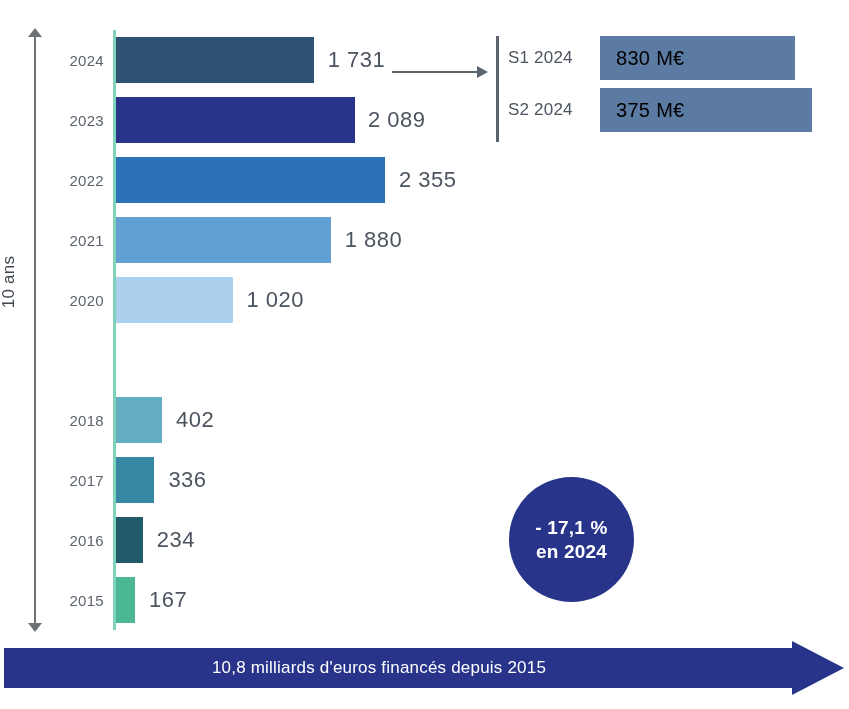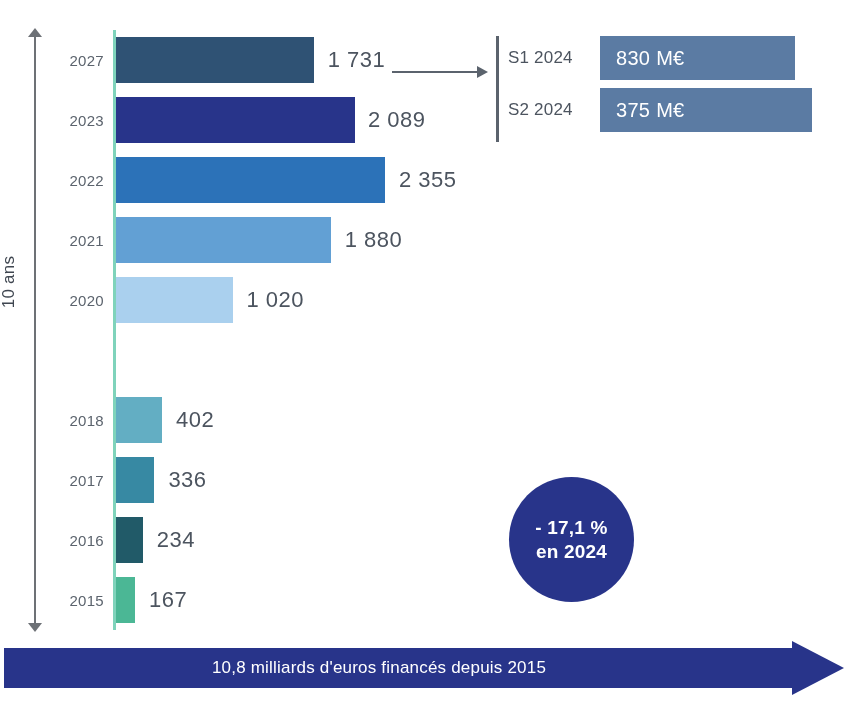--- a/index.html
+++ b/index.html
@@ -177,21 +177,21 @@
   }
   .sem-bar {
     position: absolute;
     left: 104px;
     top: 0;
     height: 44px;
     display: flex;
     align-items: center;
   }
   .sem-bar-text {
-    color: #ffffff;
+    color: #000000;
     font-size: 20px;
     padding-left: 16px;
     white-space: nowrap;
     letter-spacing: .3px;
   }
 
   
   .badge-circle {
     position: absolute;
     left: 509px;
@@ -262,21 +262,21 @@
     <div class="span-arrow-up"></div>
     <div class="span-line"></div>
     <div class="span-arrow-down"></div>
   </div>
   <div class="span-label">10 ans</div>
 
   <div class="baseline" style="background: rgb(127, 211, 187);"></div>
 
   <div class="bars" id="bars-container">
       <div class="bar-row" style="top: 0px;">
-        <div class="bar-year">2027</div>
+        <div class="bar-year">2024</div>
         <div class="bar-rect" style="width: 197.724px; background: rgb(47, 82, 116);"></div>
         <div class="bar-value" style="left: 327.724px;">1 731</div>
       </div>
       <div class="bar-row" style="top: 60px;">
         <div class="bar-year">2023</div>
         <div class="bar-rect" style="width: 238.616px; background: rgb(40, 52, 138);"></div>
         <div class="bar-value" style="left: 368px;">2 089</div>
       </div>
       <div class="bar-row" style="top: 120px;">
         <div class="bar-year">2022</div>

